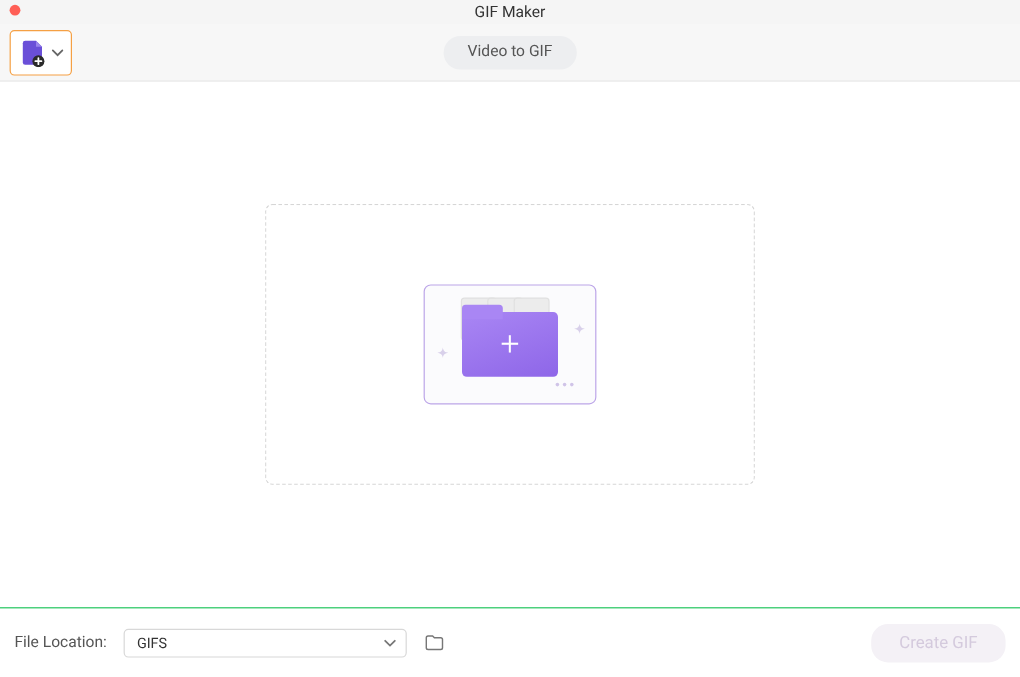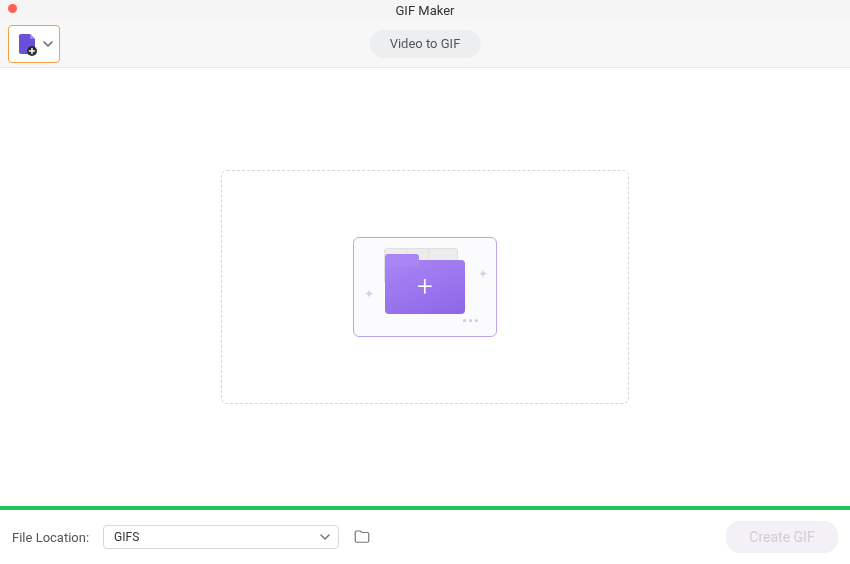--- a/index.html
+++ b/index.html
@@ -177,21 +177,21 @@
     }
     .dots span{
       width:3px;height:3px;border-radius:50%;background:#d0c4e8;
     }
     .dropzone-text {
       font-size: 15px;
       color: #444;
     }
     .footer {
       height: 58px;
-      border-top: 4px solid #22c55e;
+      border-top: 1px solid #22c55e;
       display: flex;
       align-items: center;
       padding: 4px 12px;
       gap: 14px;
     }
     .file-loc-label {
       font-size: 13px;
       color: #555;
     }
     .location-select {

